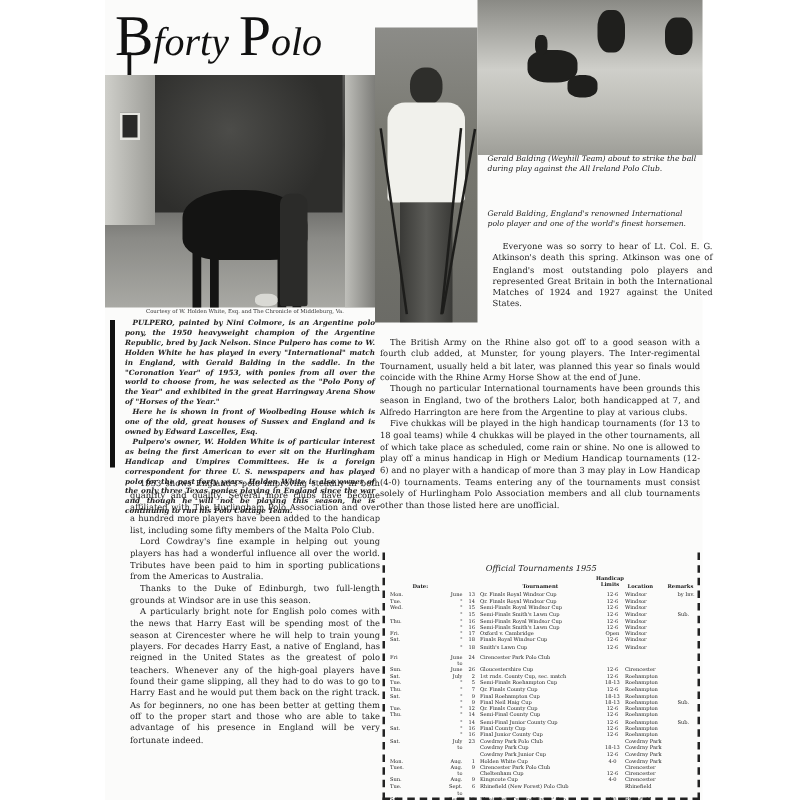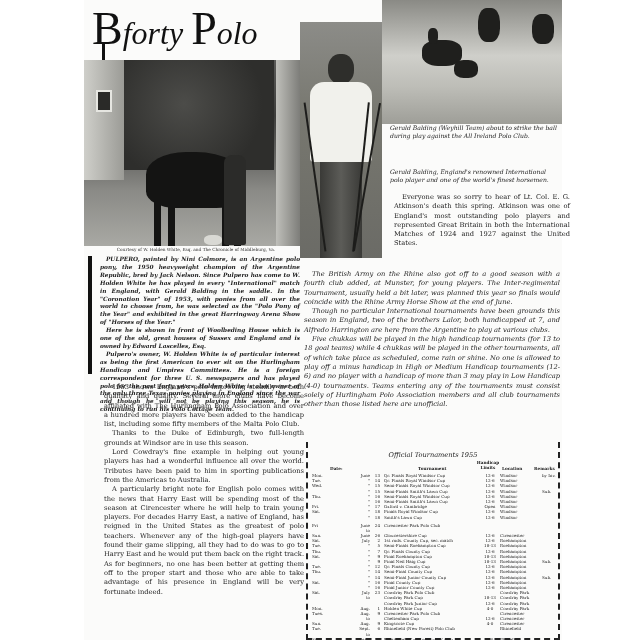--- a/index.html
+++ b/index.html
@@ -38,21 +38,21 @@
 
   .caption { position: absolute; font-style: italic; font-size: 6.1px; line-height: 8.3px; color: #222; }
   .courtesy { position: absolute; left: 92px; top: 247px; width: 208px; font-size: 4.3px; color: #333; text-align: center; white-space: nowrap; }
 
   .boxed { position: absolute; left: 88px; top: 256px; width: 212px; height: 118px; border-left: 4px solid #111; padding-left: 8px; }
   .boxed p { font-style: italic; font-weight: bold; font-size: 5.8px; line-height: 7.9px; text-align: justify; text-indent: 6px; color: #222; }
 
   .body-text p { font-size: 6.7px; line-height: 9.3px; text-align: justify; text-indent: 8px; color: #1d1d1d; }
   .col-left { position: absolute; left: 104px; top: 383px; width: 200px; }
   .col-right-top { position: absolute; left: 384px; top: 193px; width: 176px; margin-left: 10px; }
-  .col-right-full { position: absolute; left: 304px; top: 270px; width: 256px; font-style: italic; }
+  .col-right-full { position: absolute; left: 304px; top: 270px; width: 256px; }
 
   .hpa { position: absolute; left: 306px; top: 442px; width: 254px; height: 198px; border-left: 2px dashed #222; border-right: 2px dashed #222; }
   .hpa-top { position: absolute; left: 0; right: 0; top: 0; display: flex; align-items: center; }
   .hpa-dash { flex: 1; border-top: 2px dashed #222; }
   .hpa-title { font-size: 7.2px; letter-spacing: 0.3px; padding: 0 2px; white-space: nowrap; }
   .hpa-sub { position: absolute; top: 9px; left: 0; right: 0; text-align: center; font-style: italic; font-size: 6.6px; }
   .hpa-bottom { position: absolute; left: -2px; right: -2px; bottom: 0; border-top: 2px dashed #222; }
   .hpa-head { position: absolute; top: 18px; left: 0; right: 0; font-size: 4.2px; font-weight: bold; height: 12px; }
   .hpa-head span { position: absolute; }
   .hpa-rows { position: absolute; top: 31px; left: 4px; right: 2px; }
@@ -124,22 +124,22 @@
 </div>
 
 <div class="body-text col-right-full">
   <p>The British Army on the Rhine also got off to a good season with a fourth club added, at Munster, for young players. The Inter-regimental Tournament, usually held a bit later, was planned this year so finals would coincide with the Rhine Army Horse Show at the end of June.</p>
   <p>Though no particular International tournaments have been grounds this season in England, two of the brothers Lalor, both handicapped at 7, and Alfredo Harrington are here from the Argentine to play at various clubs.</p>
   <p>Five chukkas will be played in the high handicap tournaments (for 13 to 18 goal teams) while 4 chukkas will be played in the other tournaments, all of which take place as scheduled, come rain or shine. No one is allowed to play off a minus handicap in High or Medium Handicap tournaments (12-6) and no player with a handicap of more than 3 may play in Low Handicap (4-0) tournaments. Teams entering any of the tournaments must consist solely of Hurlingham Polo Association members and all club tournaments other than those listed here are unofficial.</p>
 </div>
 
 <div class="body-text col-left">
   <p>1953 shows England's polo improving steadily in both quantity and quality. Several more clubs have become affiliated with The Hurlingham Polo Association and over a hundred more players have been added to the handicap list, including some fifty members of the Malta Polo Club.</p>
+  <p>Lord Cowdray's fine example in helping out young players has had a wonderful influence all over the world. Tributes have been paid to him in sporting publications from the Americas to Australia.</p>
   <p>Thanks to the Duke of Edinburgh, two full-length grounds at Windsor are in use this season.</p>
-  <p>Lord Cowdray's fine example in helping out young players has had a wonderful influence all over the world. Tributes have been paid to him in sporting publications from the Americas to Australia.</p>
   <p>A particularly bright note for English polo comes with the news that Harry East will be spending most of the season at Cirencester where he will help to train young players. For decades Harry East, a native of England, has reigned in the United States as the greatest of polo teachers. Whenever any of the high-goal players have found their game slipping, all they had to do was to go to Harry East and he would put them back on the right track. As for beginners, no one has been better at getting them off to the proper start and those who are able to take advantage of his presence in England will be very fortunate indeed.</p>
 </div>
 
 <div class="hpa">
   <div class="hpa-sub">Official Tournaments 1955</div>
   <div class="hpa-head">
     <span style="left:22px;top:6px">Date:</span>
     <span style="left:110px;top:6px">Tournament</span>
     <span style="left:168px;top:0;width:24px;text-align:center;line-height:5px">Handicap Limits</span>
     <span style="left:194px;top:6px">Location</span>

